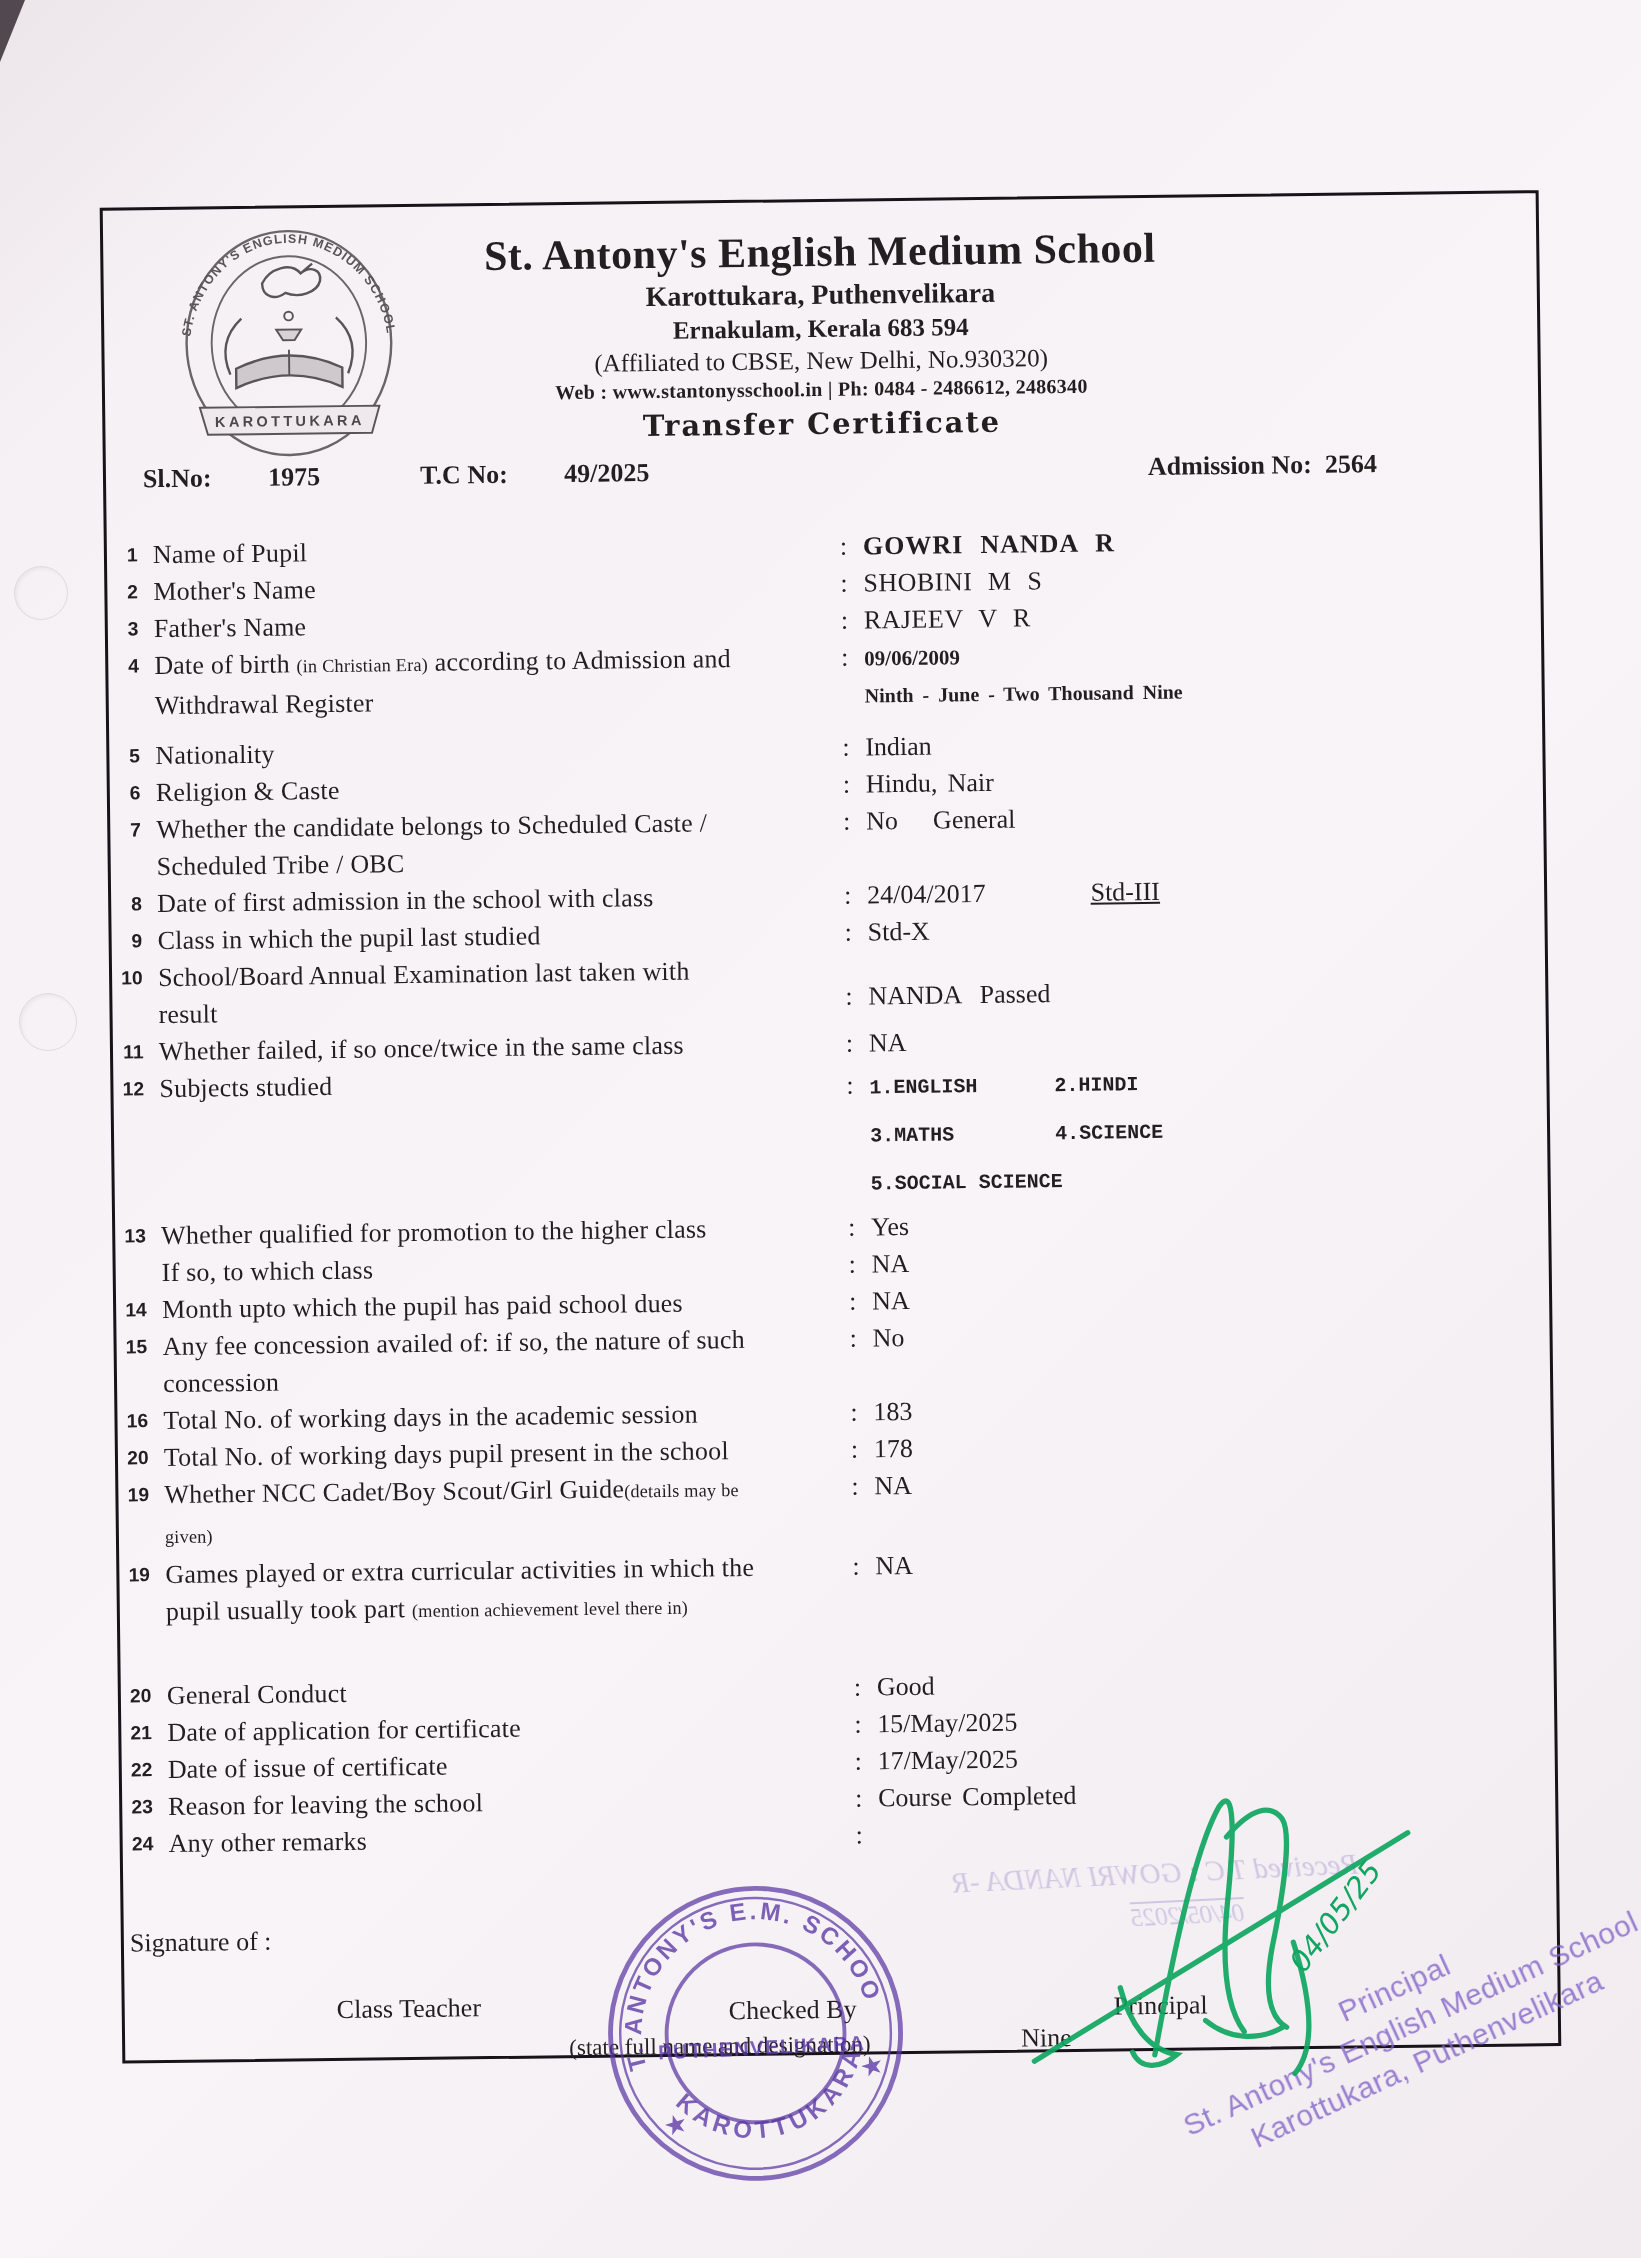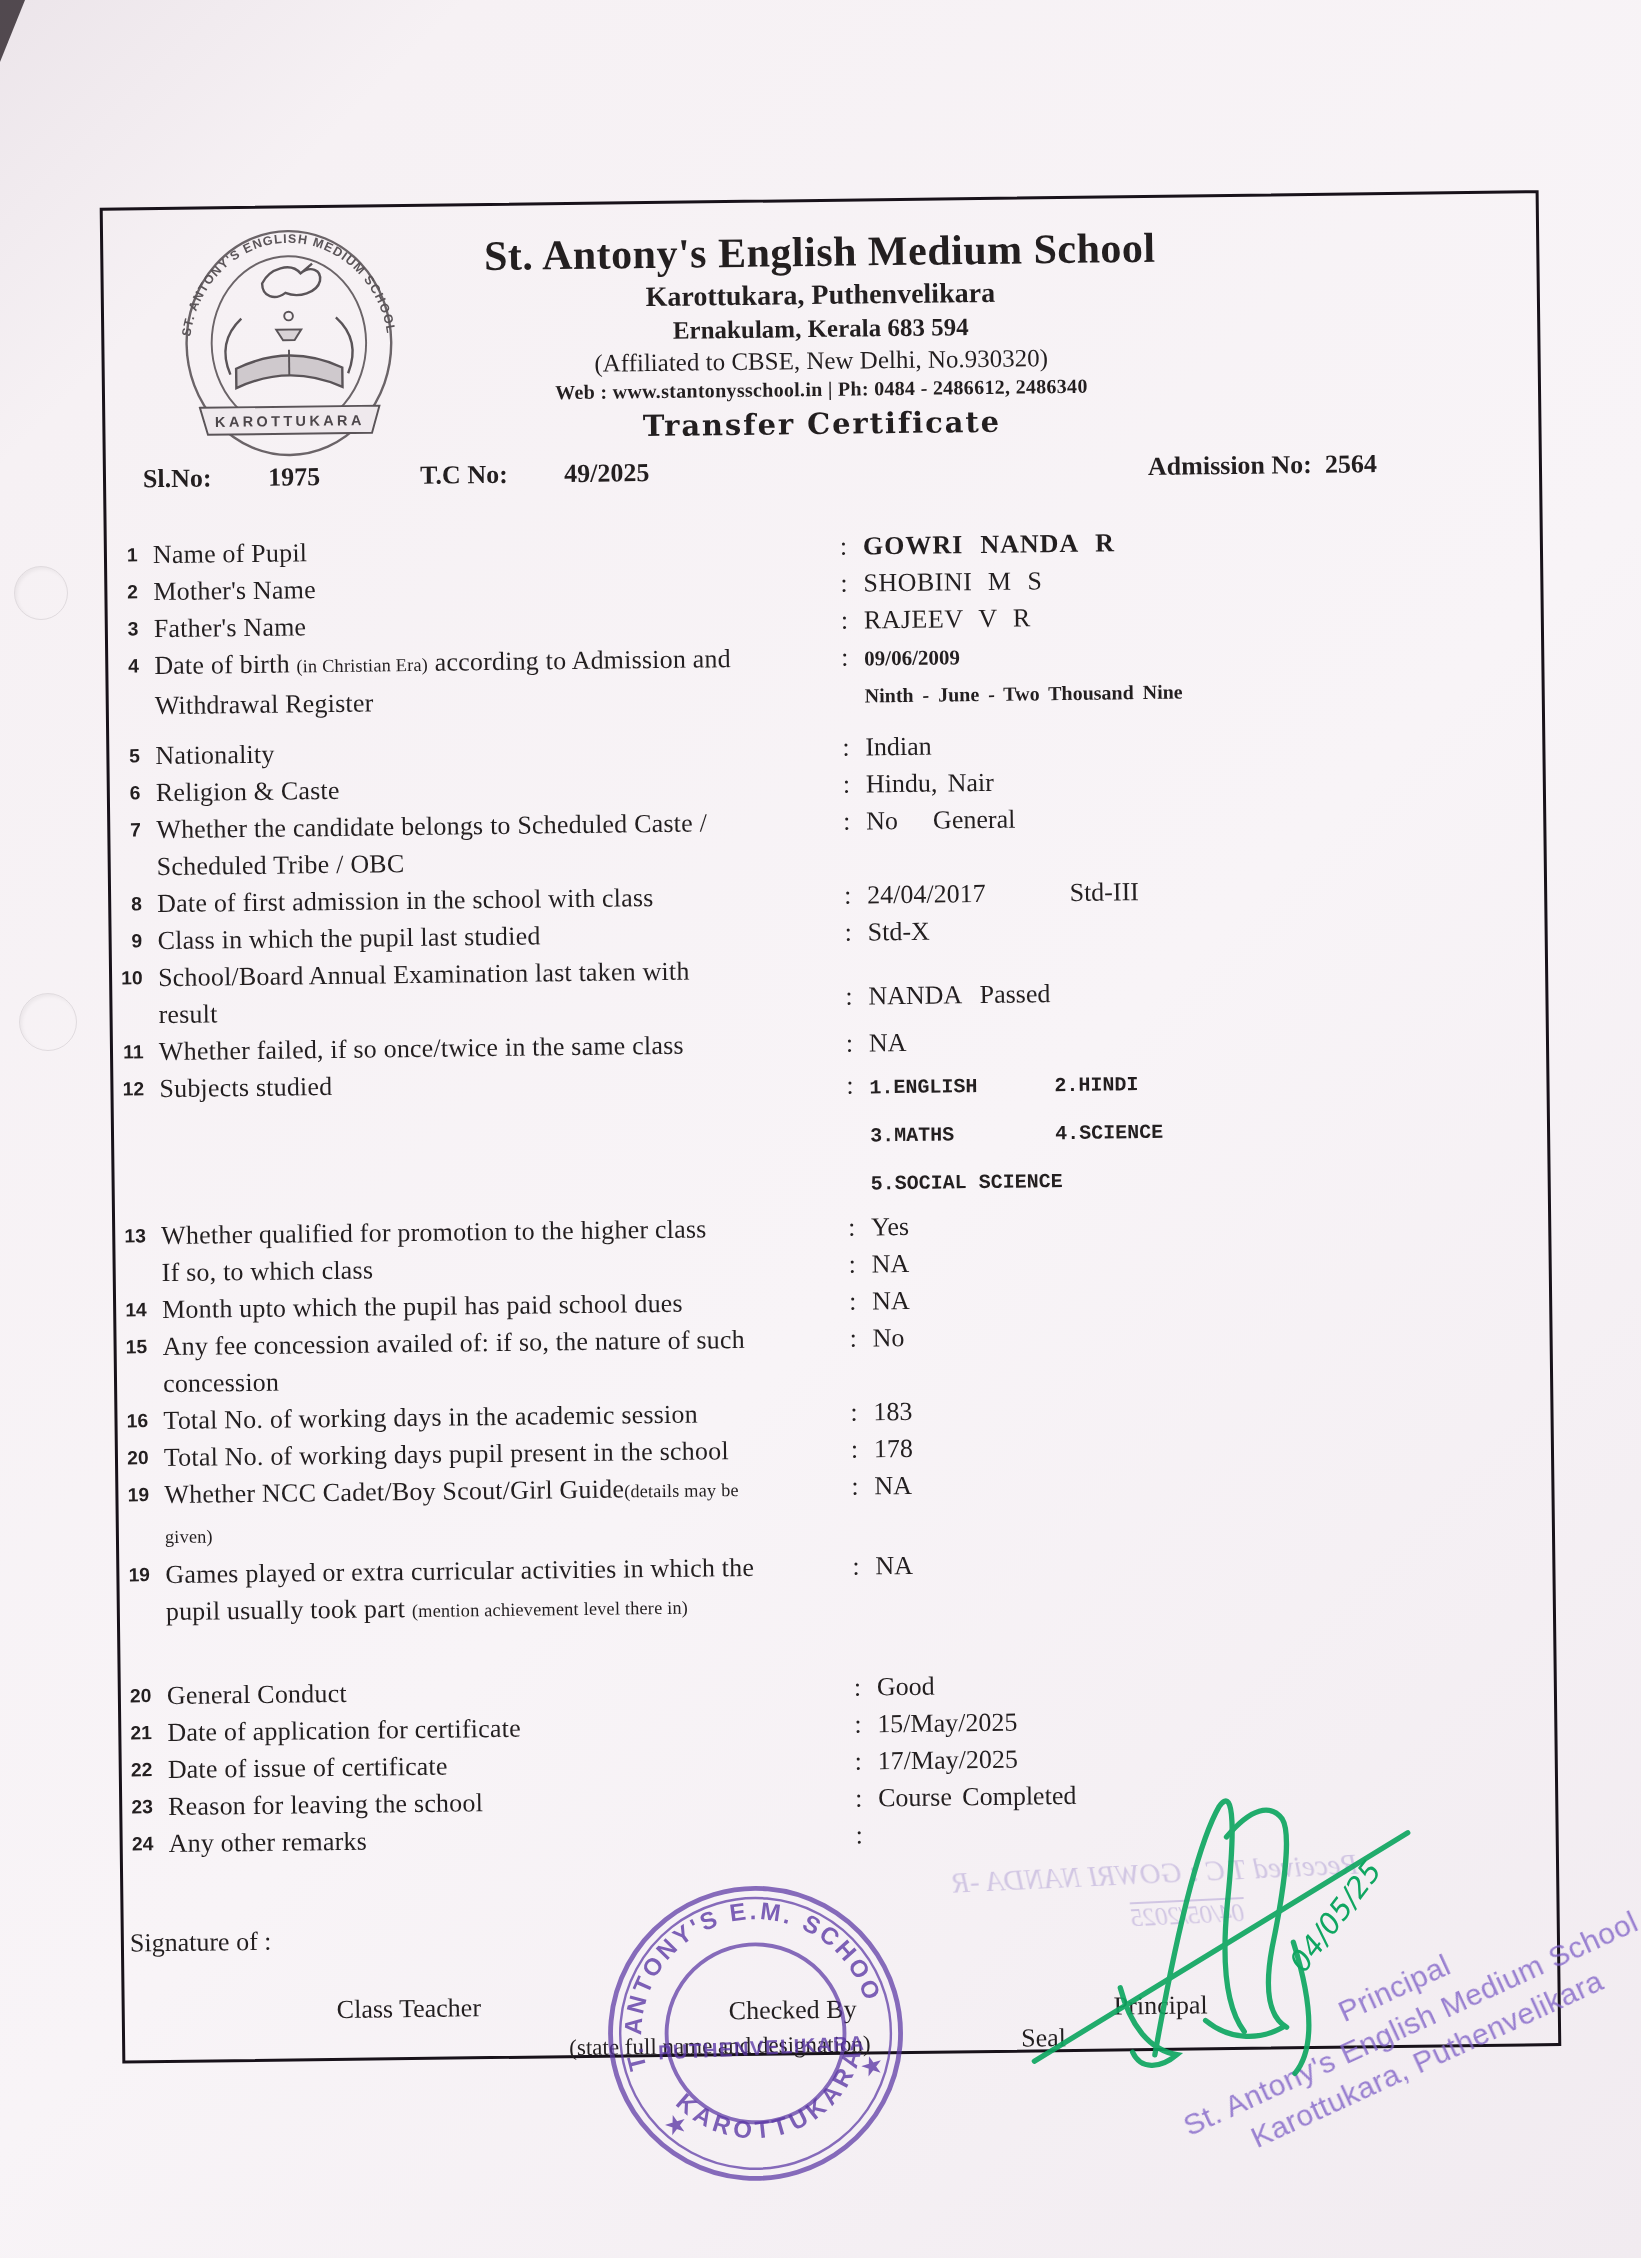--- a/index.html
+++ b/index.html
@@ -52,21 +52,21 @@
   .cell{word-spacing:3.9px;}
   .v-bold{font-weight:700;letter-spacing:1px;word-spacing:9.7px;}
   .v-caps{letter-spacing:0.5px;word-spacing:8.7px;}
   .v-date{font-weight:700;font-size:21px;}
   .v-words{font-weight:700;font-size:20px;}
   .mono{font-family:"Liberation Mono",monospace;font-weight:700;font-size:20px;word-spacing:0;}
   .mono-line{line-height:48px;}
   .subj-col{display:inline-block;width:185px;}
   .gap-sm{margin-left:17.4px;margin-top:27px;}
   .gap-md{margin-left:35px;}
-  .gap-wide{margin-left:84px;}
+  .gap-wide{margin-left:105px;text-decoration:underline;}
 
   
   .f-label{position:absolute;font:400 26px/33px "Liberation Serif",serif;}
   #sig-of{left:120px;top:1918px;}
   #class-teacher{left:326px;top:1987px;}
   #checked-by{left:718px;top:1993px;z-index:1;}
   #state-note{left:558px;top:2028px;font-size:23px;z-index:1;}
   #principal-lbl{left:1103px;top:1993px;}
   #seal-lbl{left:1010px;top:2024px;}
 
@@ -393,21 +393,21 @@
           </div>
   </div>
       </div>
   </div>
 
   <div class="f-label" id="sig-of">Signature of :</div>
   <div class="f-label" id="class-teacher">Class Teacher</div>
   <div class="f-label" id="checked-by">Checked By</div>
   <div class="f-label" id="state-note">(state full name and designation)</div>
   <div class="f-label" id="principal-lbl">Principal</div>
-  <div class="f-label" id="seal-lbl">Seal</div>
+  <div class="f-label" id="seal-lbl">Nine</div>
 
   <svg class="round-stamp" width="319" height="319" viewBox="0 0 330 330">
     <g stroke="var(--accent-purple)" fill="none" opacity="0.72">
       <circle cx="165" cy="165" r="150" stroke-width="5"></circle>
       <circle cx="165" cy="165" r="140" stroke-width="2.5"></circle>
       <circle cx="165" cy="165" r="92" stroke-width="4"></circle>
     </g>
     <g fill="var(--accent-purple)" opacity="0.78" font-family="Liberation Sans, sans-serif" font-weight="bold">
       <path id="rsTop" d="M 47,165 A 118,118 0 0 1 283,165" fill="none"></path>
       <text font-size="25" letter-spacing="3"><textPath href="#rsTop" startOffset="50%" text-anchor="middle">ST. ANTONY'S E.M. SCHOOL</textPath></text>

